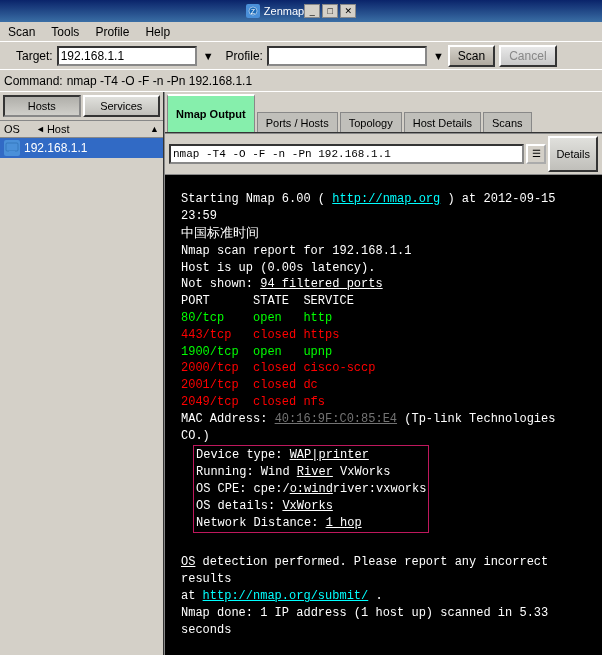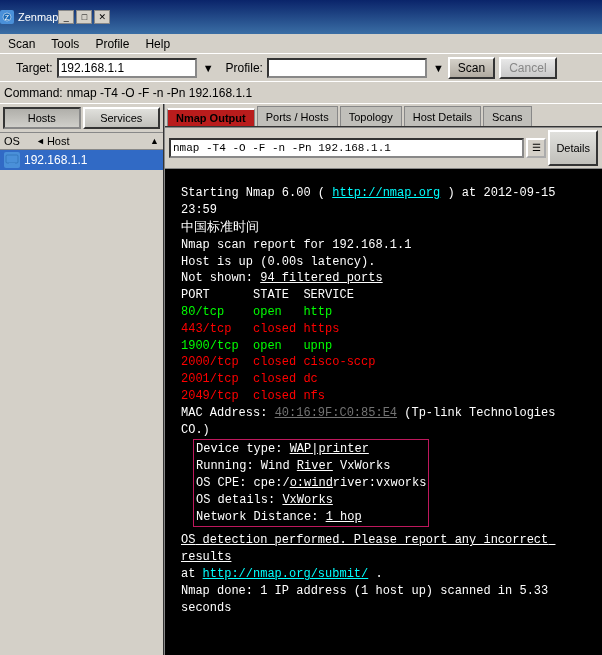--- a/index.html
+++ b/index.html
@@ -9,25 +9,25 @@
       background: #d4d0c8;
       width: 602px;
       height: 655px;
       overflow: hidden;
     }
 
     
     .title-bar {
       background: linear-gradient(to bottom, #0a246a, #3a6ea5);
       color: white;
-      height: 34px;
-      display: flex;
-      align-items: center;
-      justify-content: flex-start;
-      padding: 0 0;
+      height: 22px;
+      display: flex;
+      align-items: center;
+      justify-content: center;
+      padding: 0 21px;
       user-select: none;
     }
     .title-bar-left {
       display: flex;
       align-items: center;
       gap: 4px;
       font-size: 11px;
       font-family: Arial, sans-serif;
     }
     .title-icon {
@@ -228,23 +228,23 @@
       background: #c0bfba;
       border: 1px solid #888;
       border-bottom: none;
       margin-right: 2px;
       cursor: pointer;
       font-family: Arial;
       font-size: 11px;
       display: flex; align-items: center;
     }
     .tab.active {
-      background: #b91c1c;
+      background: #86efac;
       border-top: 2px solid #fff;
-      height: 18px;
+      height: 38px;
       font-weight: bold;
     }
 
     
     .output-area {
       flex: 1;
       background: black;
       color: #00ff00;
       font-family: 'Courier New', monospace;
       font-size: 12px;
@@ -413,20 +413,20 @@
       <span class="output-line out-red">2001/tcp  closed dc</span>
       <span class="output-line out-red">2049/tcp  closed nfs</span>
       <span class="output-line out-white">MAC Address: <span style="text-decoration:underline; color:#737373;">40:16:9F:C0:85:E4</span> (Tp-link Technologies CO.)</span>
       <div style="border: 1px solid #be185d; display:inline-block; margin: 1px 12px; padding: 1px 2px;">
         <span class="output-line out-white">Device type: <span style="text-decoration:underline;">WAP|printer</span></span>
         <span class="output-line out-white">Running: Wind <span style="text-decoration:underline;">River</span> VxWorks</span>
         <span class="output-line out-white">OS CPE: cpe:/<span style="text-decoration:underline;">o:wind</span>river:vxworks</span>
         <span class="output-line out-white">OS details: <span style="text-decoration:underline;">VxWorks</span></span>
         <span class="output-line out-white">Network Distance: <span style="text-decoration:underline;">1 hop</span></span>
       </div>
-      <span class="output-line out-white" style="margin-top:4px; display:block;text-decoration:underline;"><span style="text-decoration:underline; color:#fff;">OS</span> detection performed. Please report any incorrect results</span>
+      <span class="output-line out-white" style="margin-top:20px; display:block;"><span style="text-decoration:underline; color:#fff;">OS</span> detection performed. Please report any incorrect results</span>
       <span class="output-line out-white">at <span class="out-link">http://nmap.org/submit/</span> .</span>
       <span class="output-line out-white">Nmap done: <span style="">1 IP address</span> (1 host up) scanned in 5.33 seconds</span>
     </div>
 
   </div>
 
 </div>
 
 </body></html>

